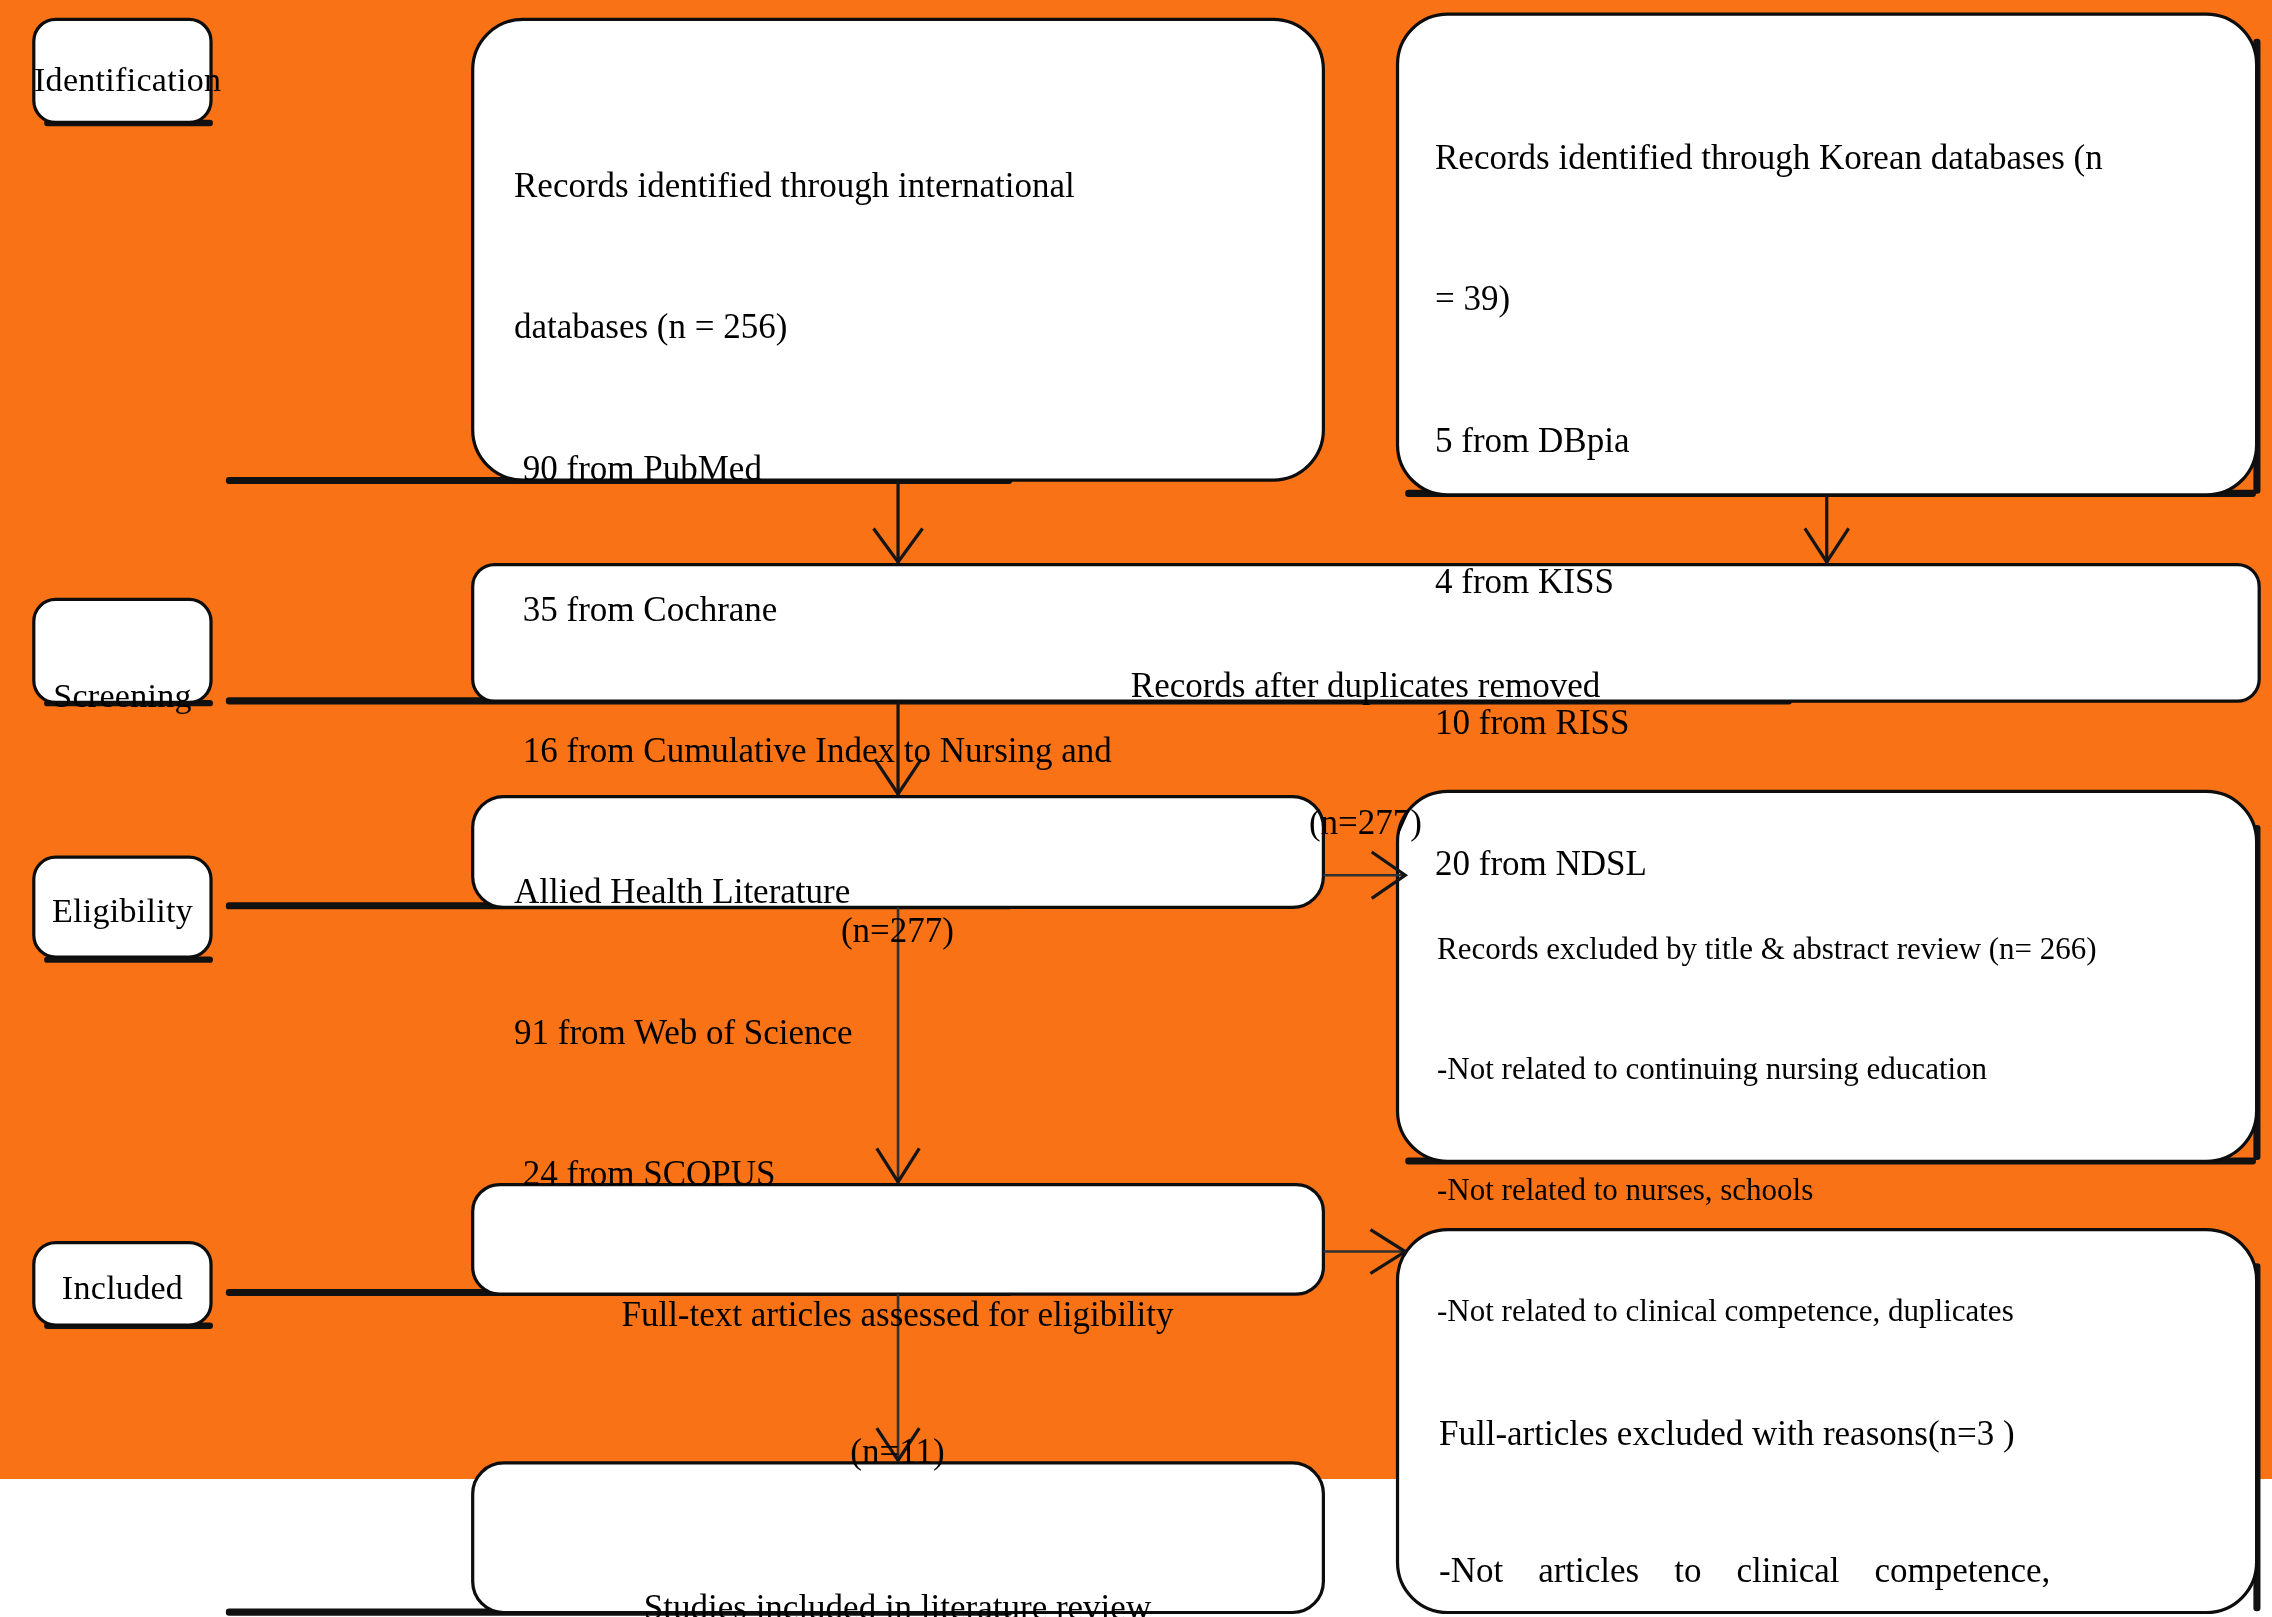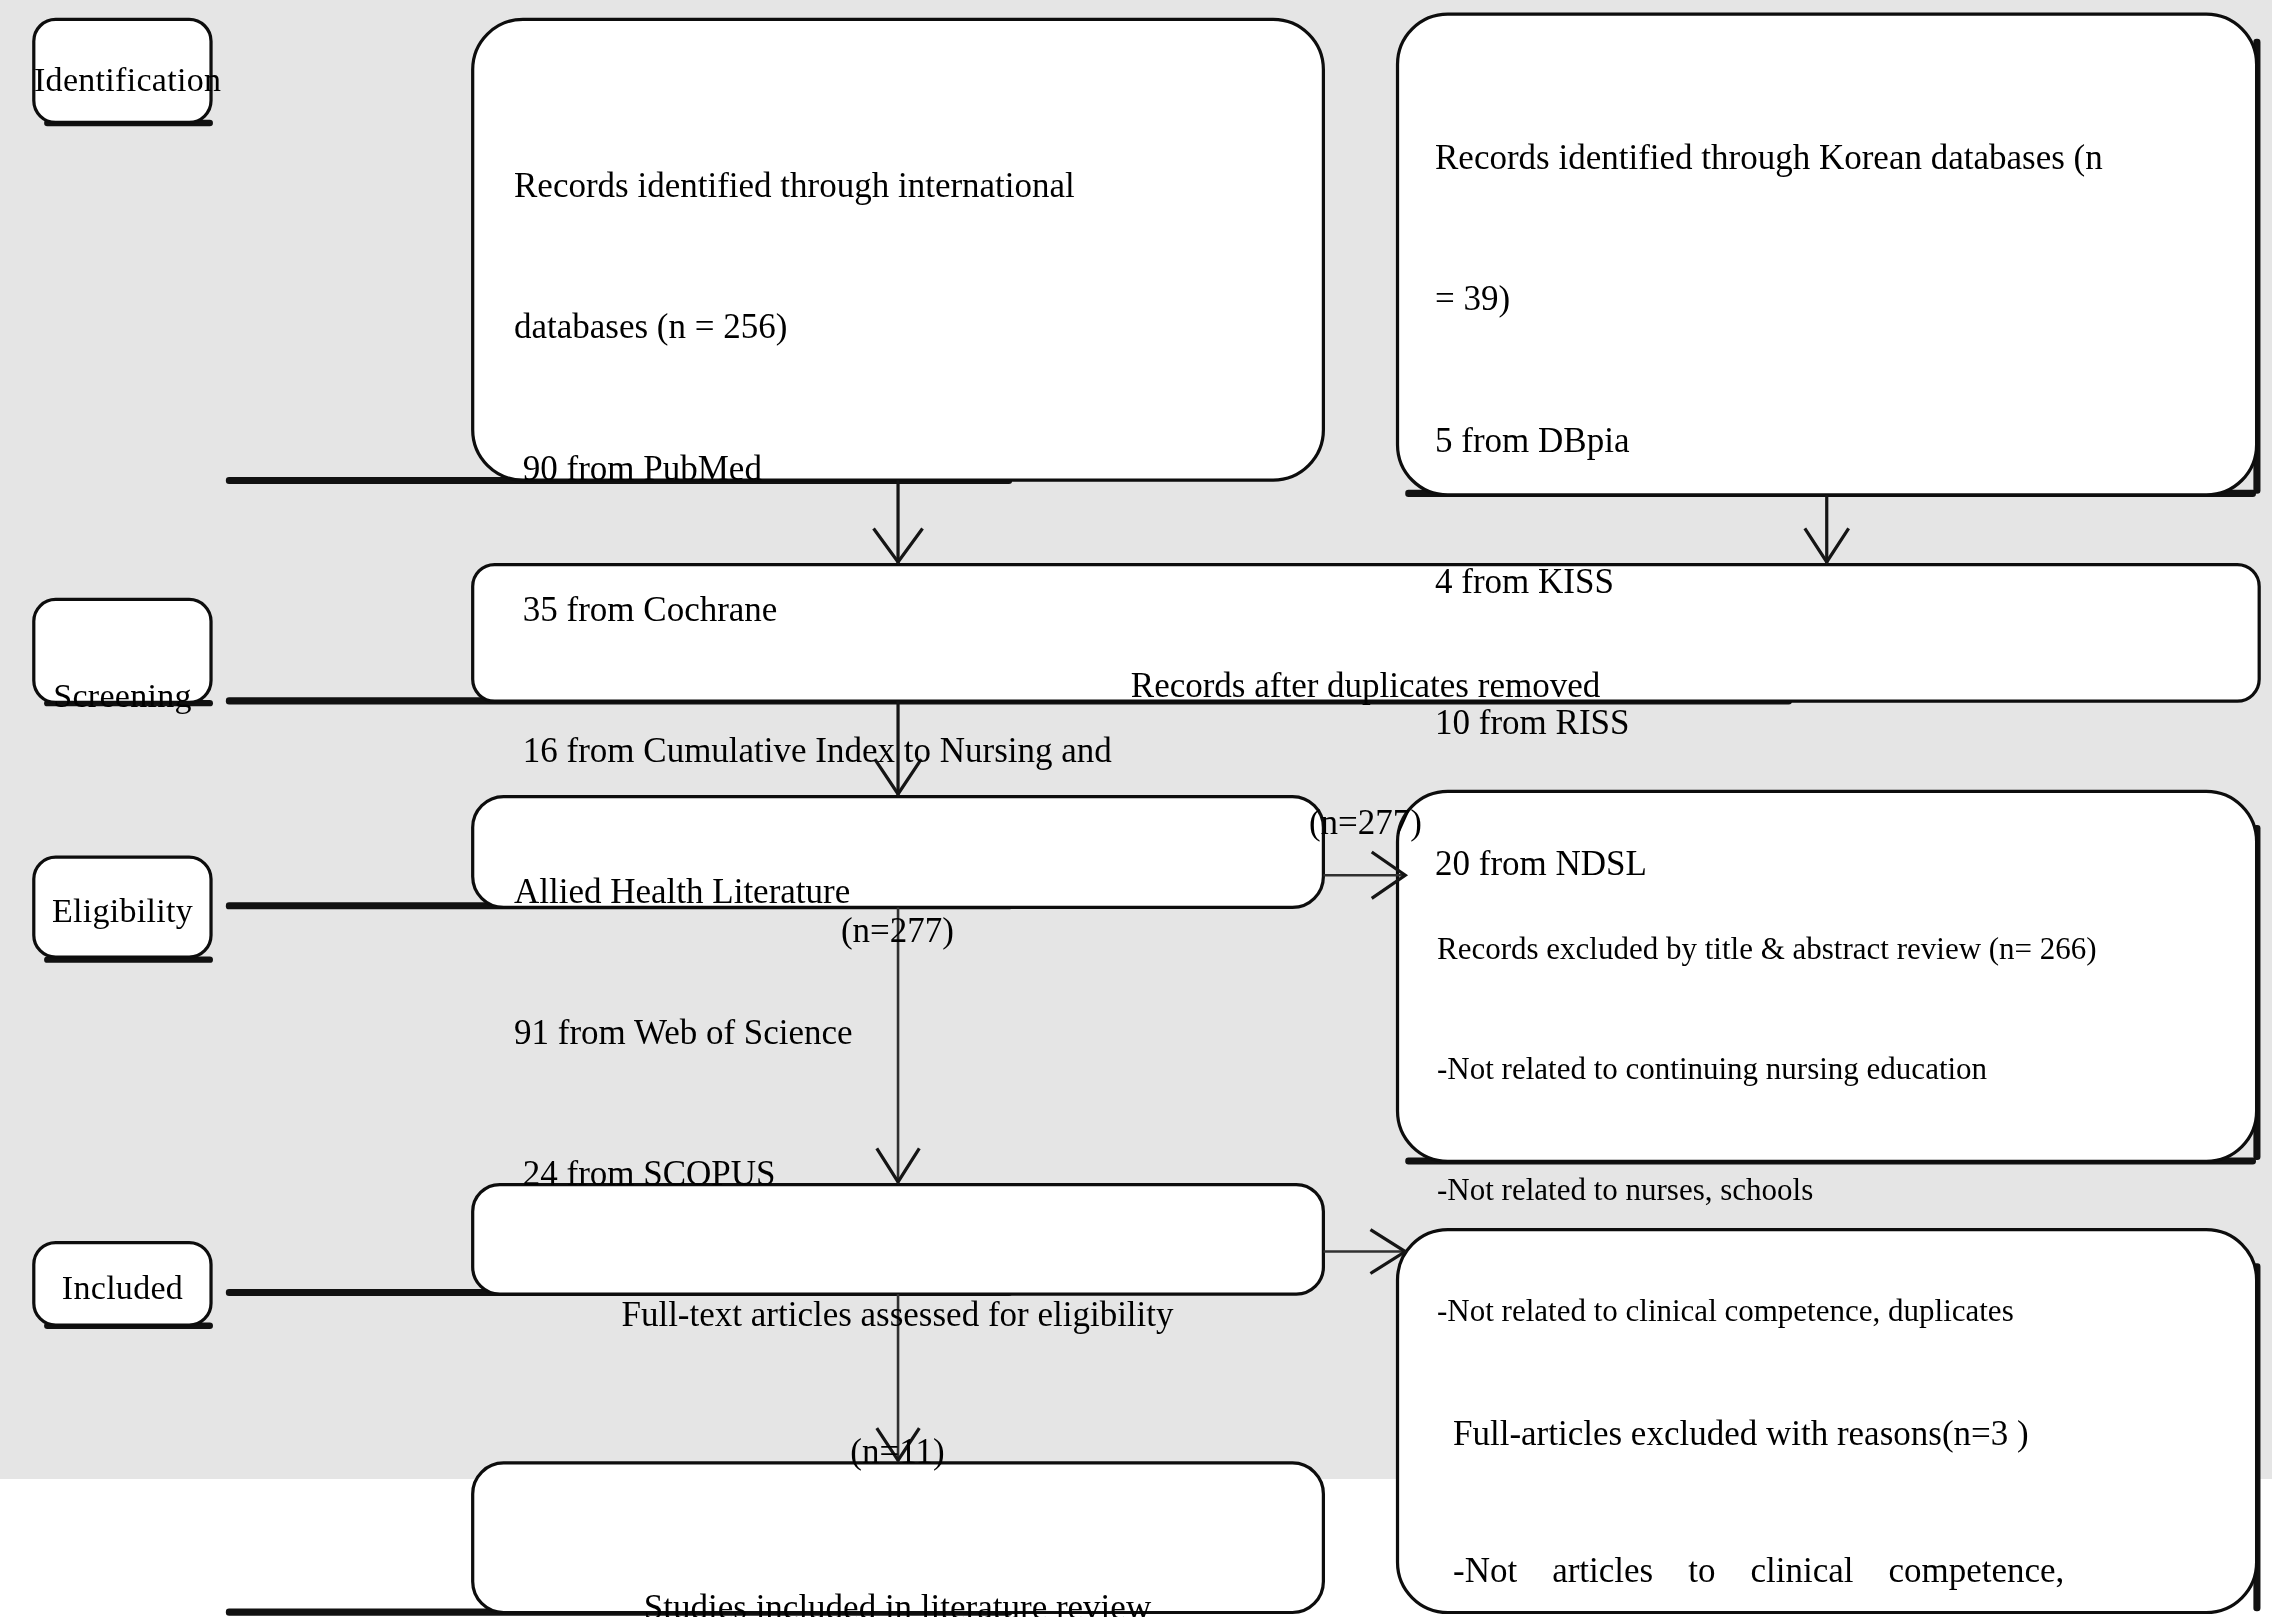--- a/index.html
+++ b/index.html
@@ -11,21 +11,21 @@
   body {
     width: 2273px;
     height: 1617px;
     overflow: hidden;
     font-family: "Liberation Serif", "DejaVu Serif", serif;
   }
   #diagram-root {
     position: relative;
     width: 2273px;
     height: 1479px;
-    background: #e5e5e5;
+    background: #f97316;
   }
   svg.flow {
     position: absolute;
     top: 0;
     left: 0;
     width: 2273px;
     height: 1617px;
     display: block;
   }
   
@@ -82,21 +82,20 @@
   }
   .just-text {
     font-size: 35px;
     line-height: 1.30;
     text-align: justify;
     text-align-last: left;
   }
   .lastline {
     display: block;
     text-align: right;
-    margin-left: 14px;
   }
 </style>
 </head>
 <body>
 
 <div id="diagram-root">
 
   <svg class="flow" viewBox="0 0 3526 2509" xmlns="http://www.w3.org/2000/svg">
 
     <g>

